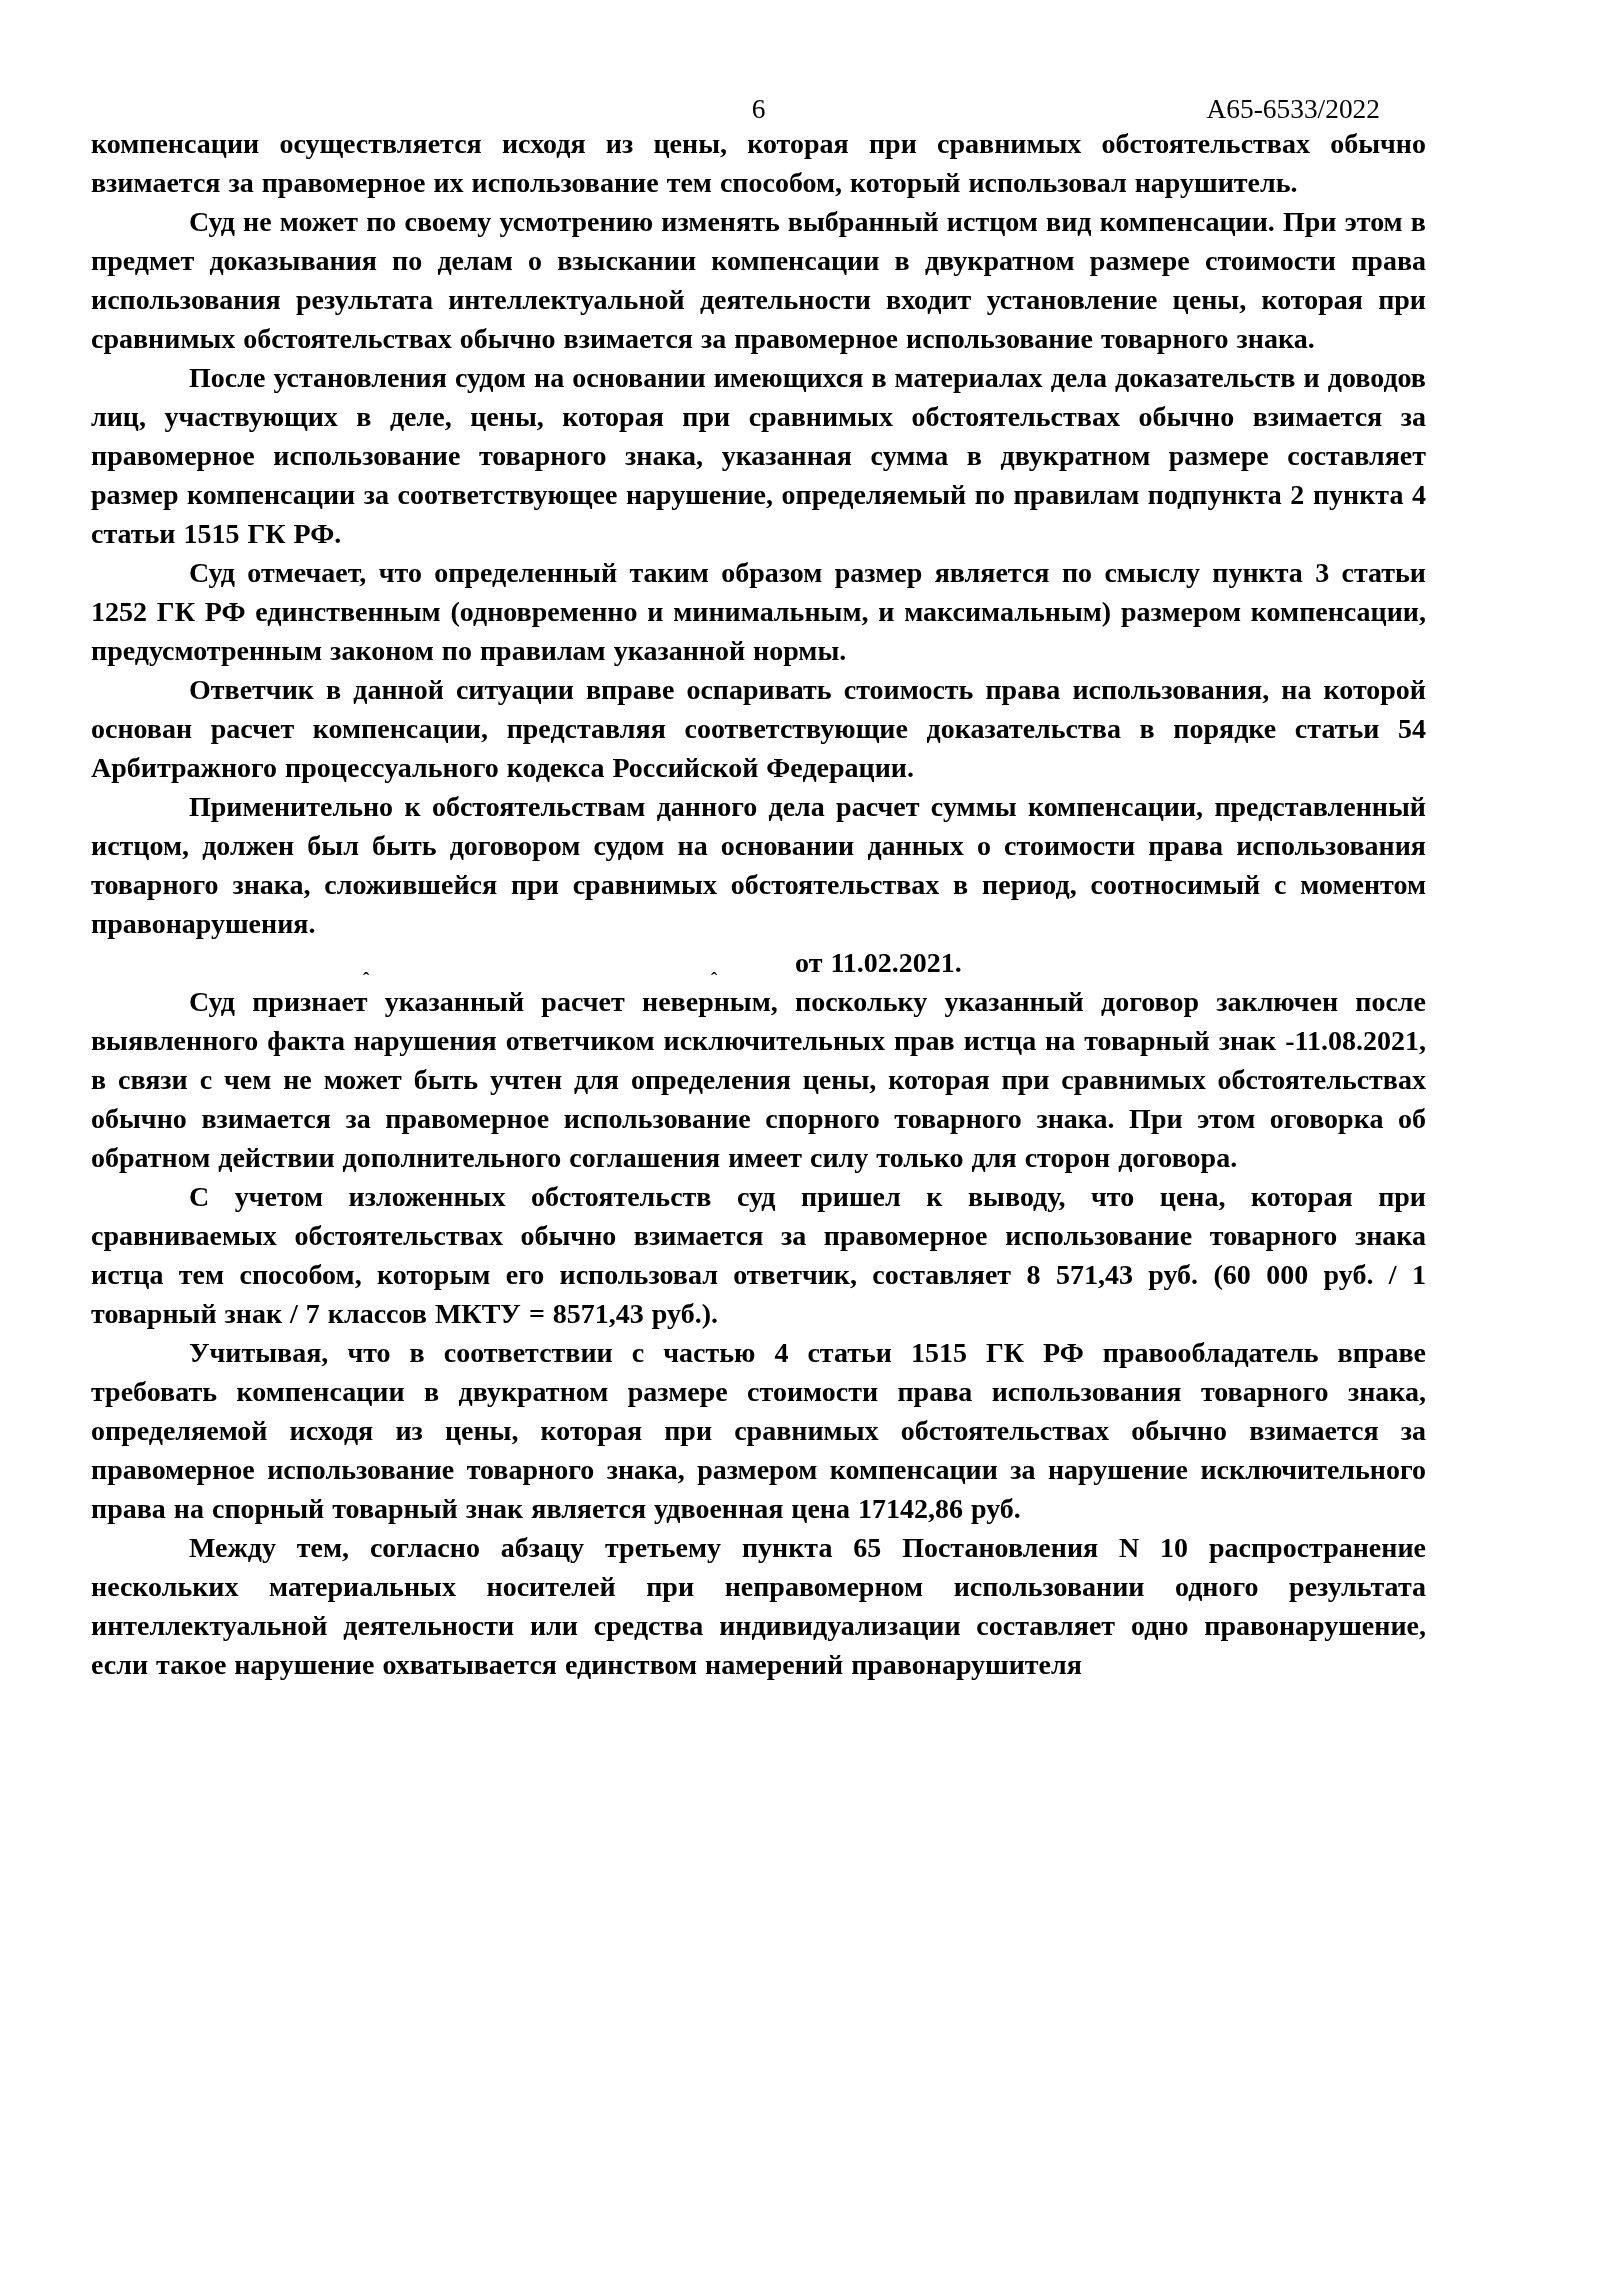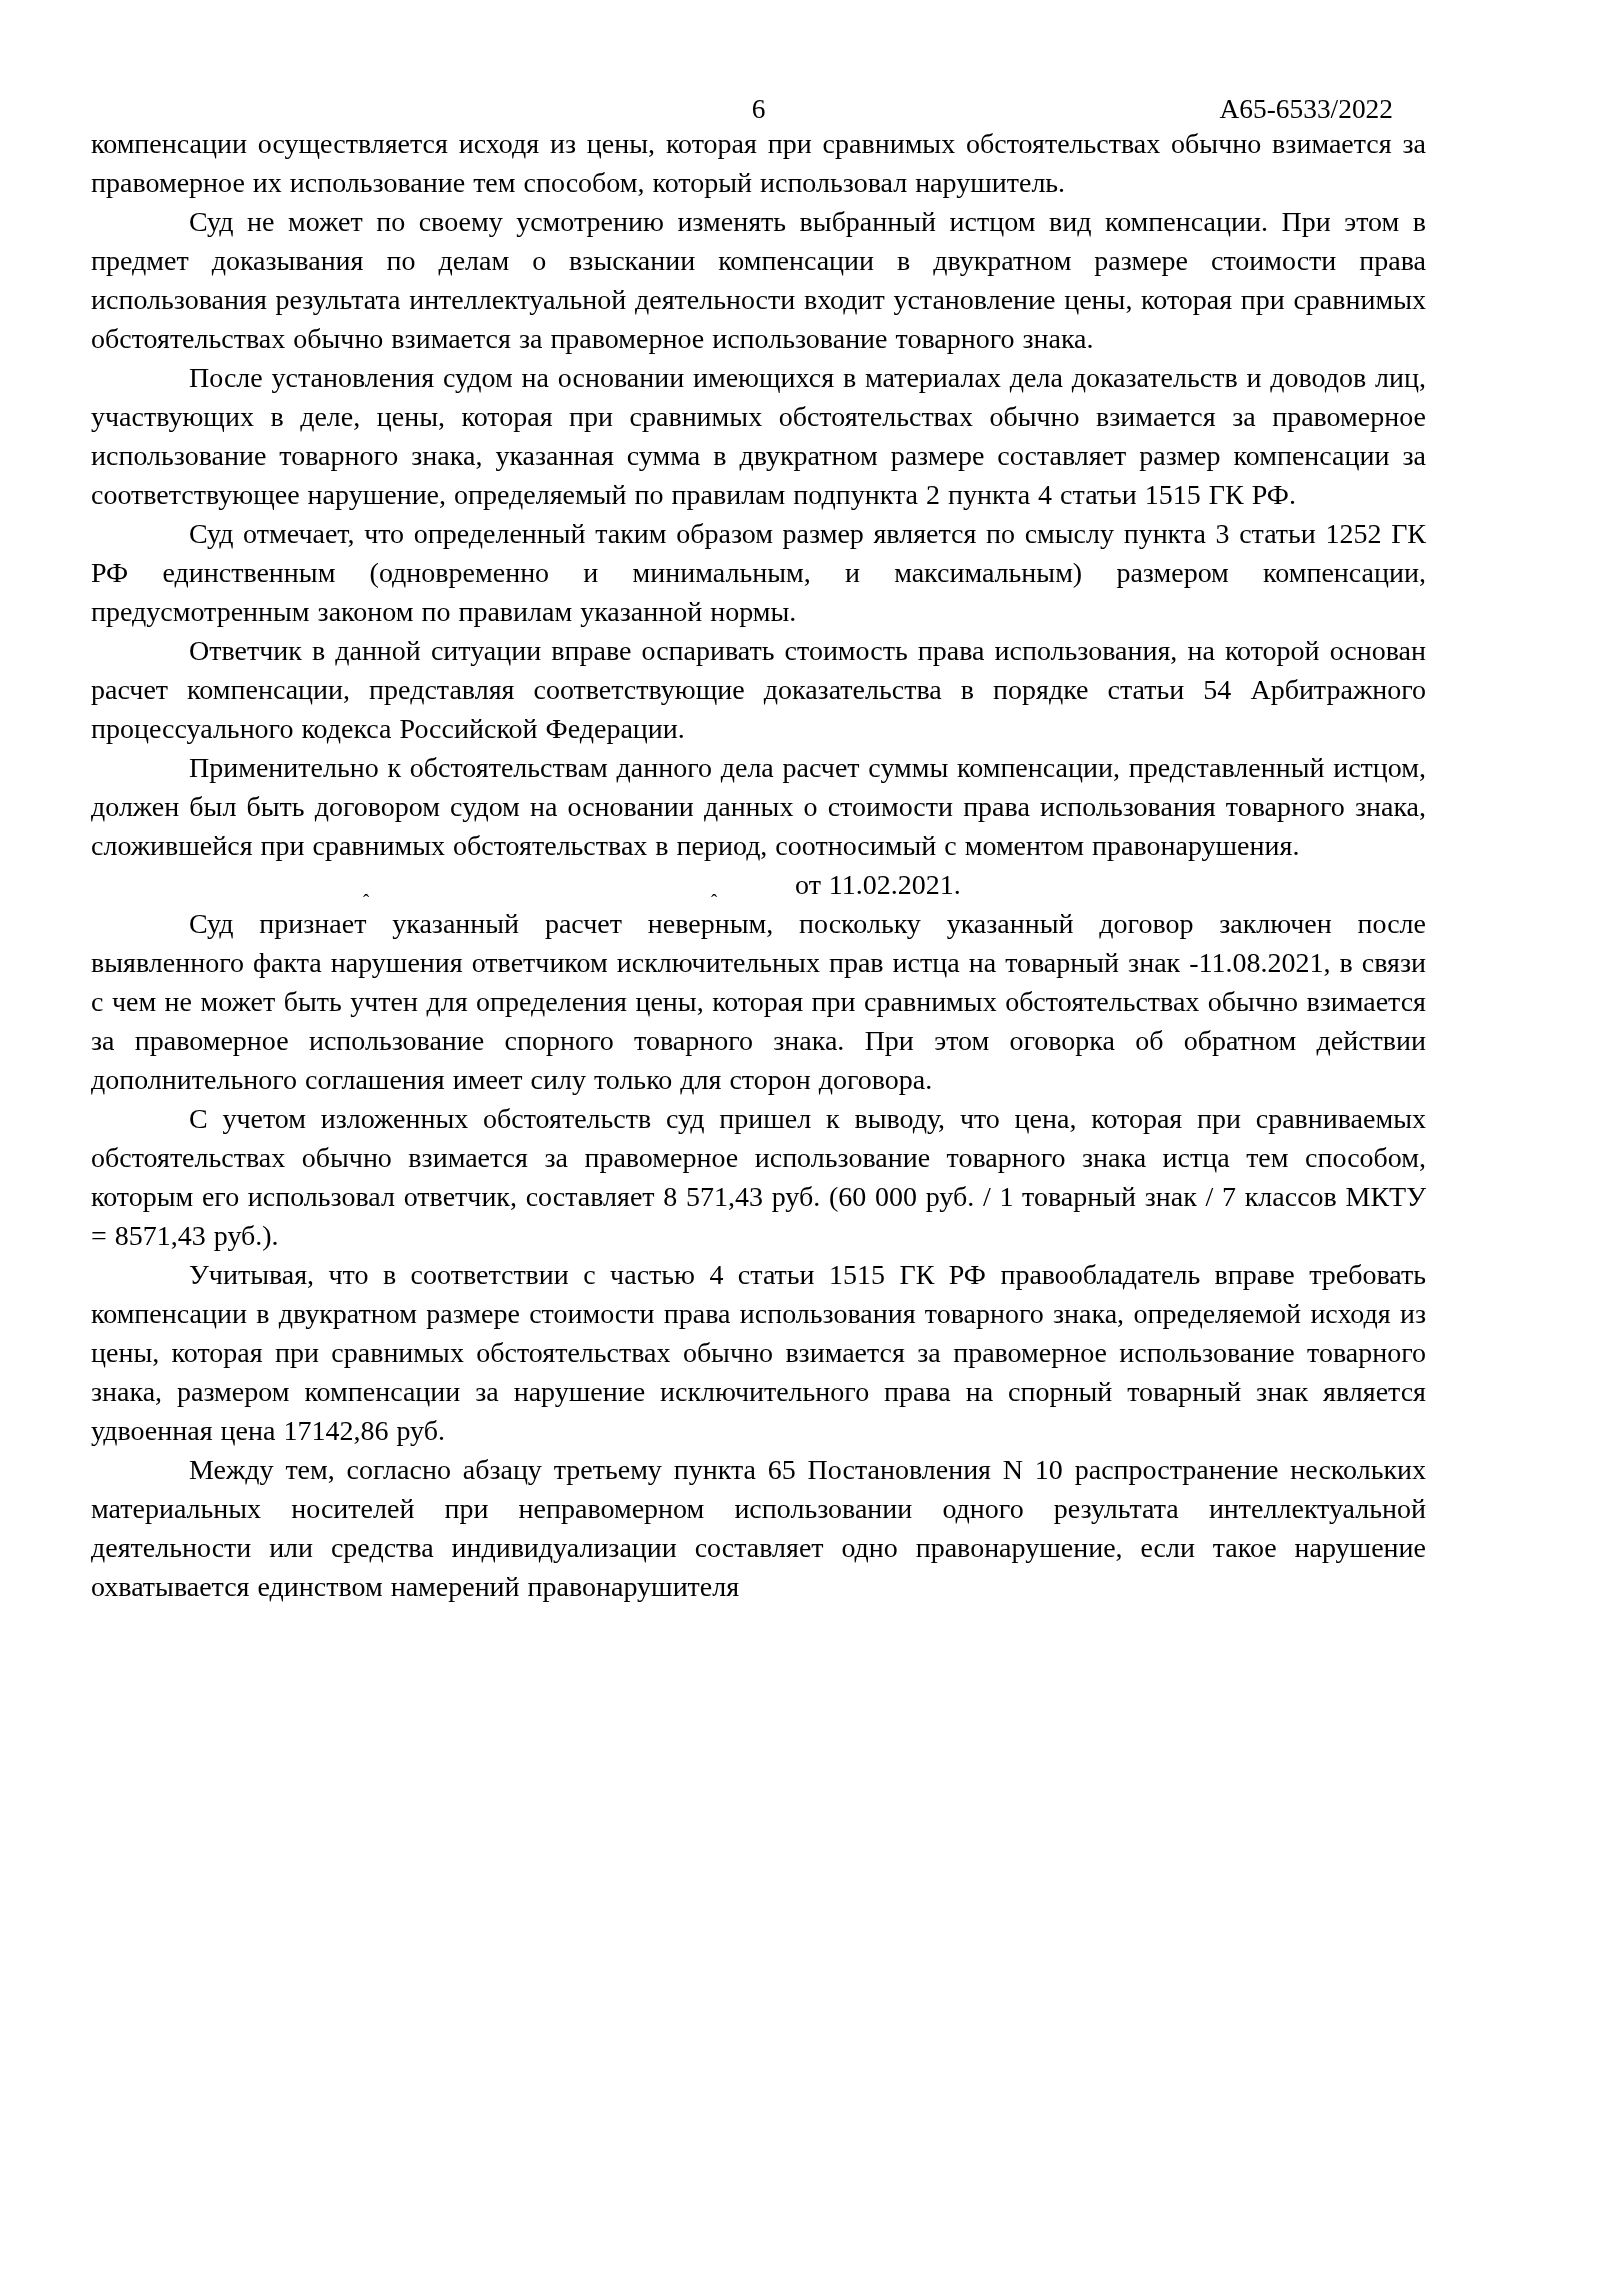--- a/index.html
+++ b/index.html
@@ -18,33 +18,34 @@
   .header {
     position: absolute;
     top: 94px; left: 91px; width: 1335px; height: 37px;
     font-size: 27.4px;
   }
   .page-num {
     position: absolute; left: 0; right: 0;
     text-align: center;
   }
   .case-num {
-    position: absolute; right: 33px; top: 0; font-family: Liberation Serif, serif;
+    position: absolute; right: 46px; top: 0; font-family: Liberation Serif, serif;
   }
   .body-text {
     position: absolute;
     left: 91px; top: 124px; width: 1335px;
   }
   .para {
     margin: 0;
     font-size: 28px;
     line-height: 39px;
     text-align: justify;
     hyphens: none;
     word-spacing: 1px;
+    font-weight: bold;
   }
   .para.indent { text-indent: 98px; }
   .redaction {
     display: inline-block;
     width: 598px; height: 1em;
     position: relative;
     vertical-align: baseline;
   }
   .redaction-mark {
     position: absolute;

